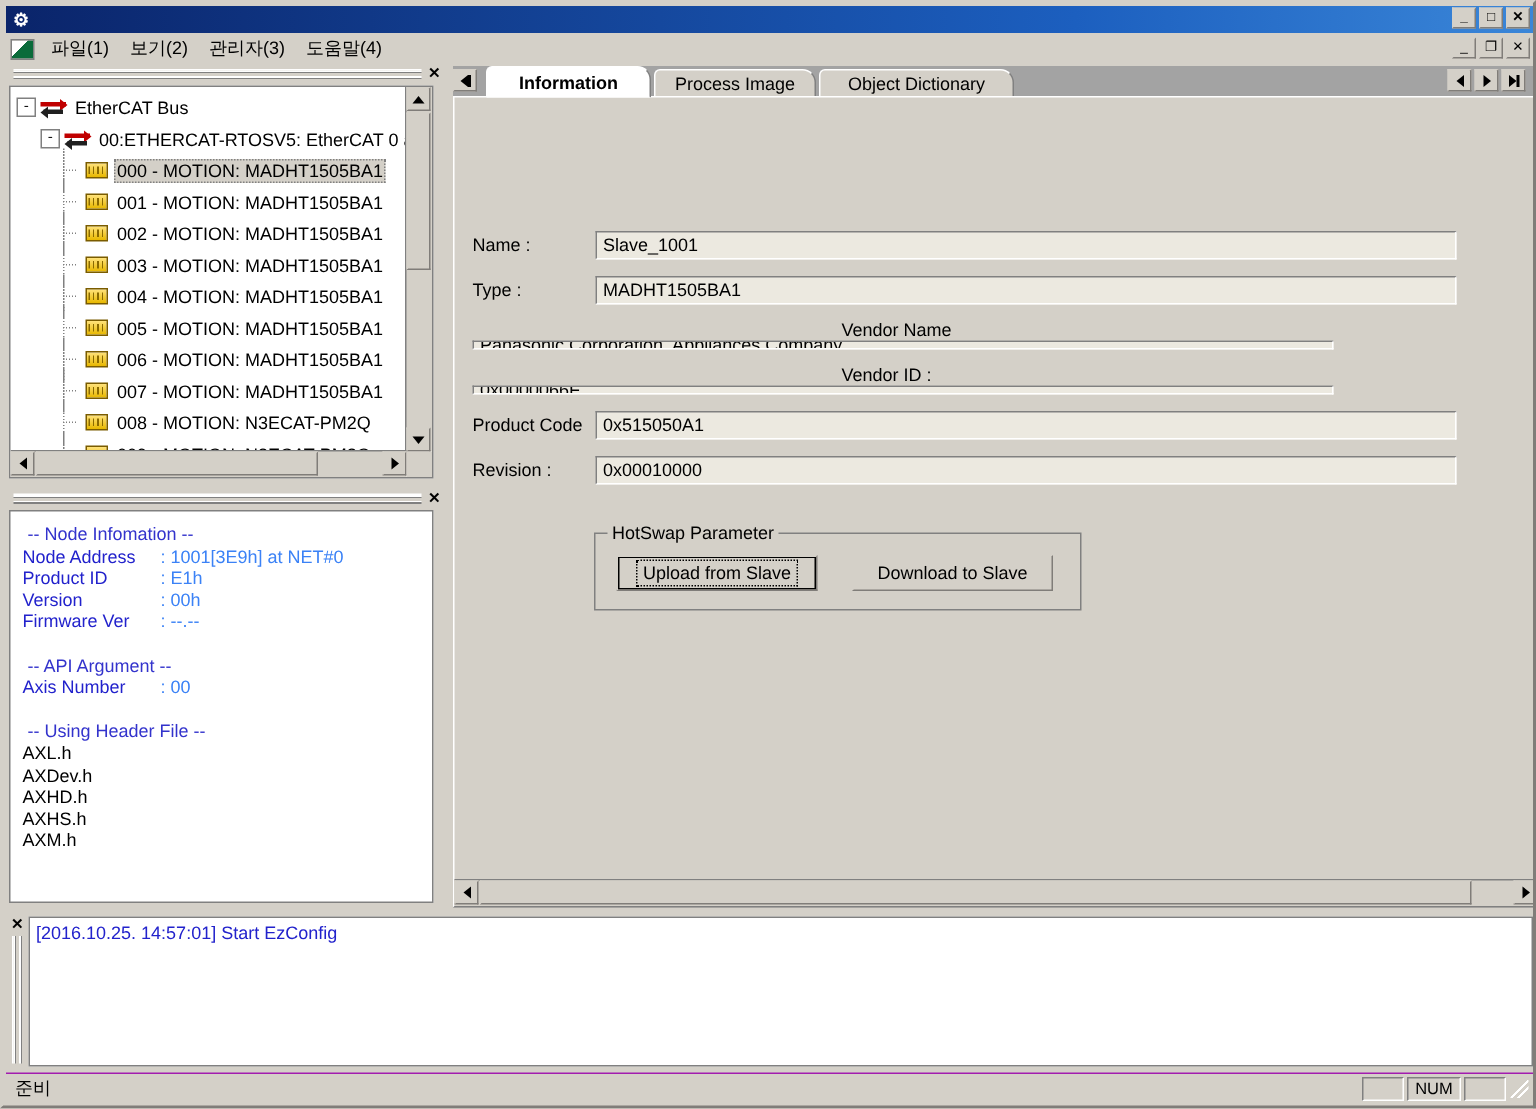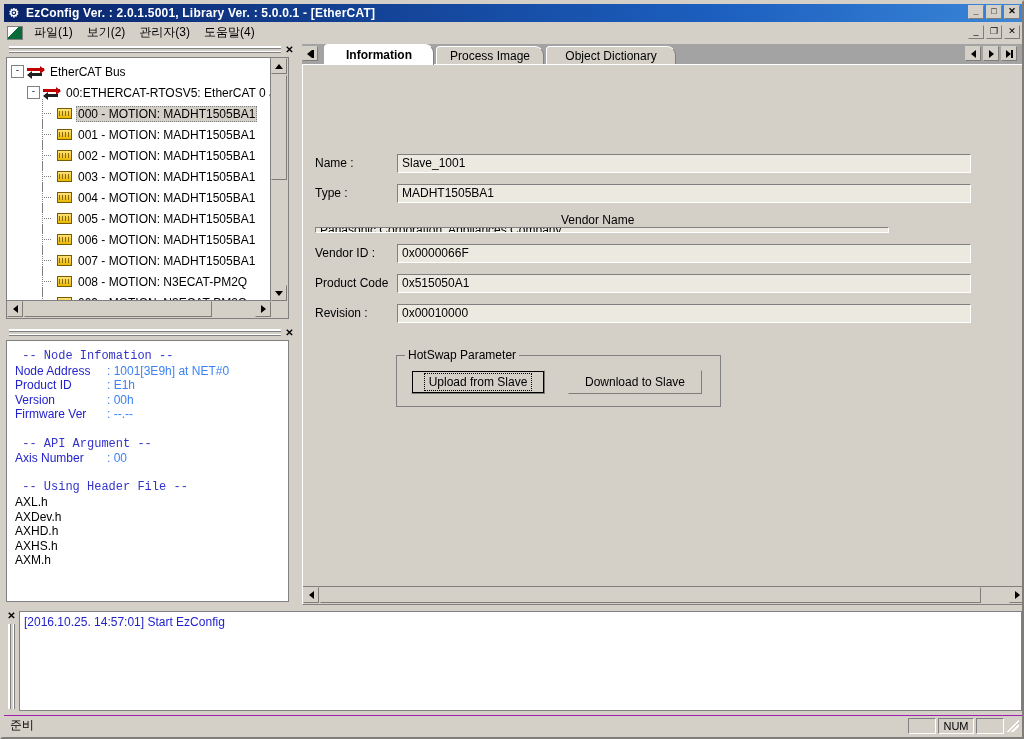--- a/index.html
+++ b/index.html
@@ -104,21 +104,21 @@
   .tri.right{ border-top:4px solid transparent;border-bottom:4px solid transparent;border-left:5px solid #000;}
 
   
   .info-dock { left:4px; top:325px; width:290px; height:278px; border:0; }
   .infobox { position:absolute; left:4px; top:338px; width:283px; height:262px;
              background:#fff; border:1px solid #808080; box-sizing:border-box;
              padding: 8px 0 0 8px; overflow:hidden; }
   .info-line { font-size:12px; line-height:14.6px; white-space:pre; color:#2222cc;
                font-family:"Liberation Sans", sans-serif; }
   .info-line.black { color:#000; }
-  .info-hdr { color:#3333cc;font-family:Liberation Mono, monospace; }
+  .info-hdr { color:#3333cc; }
   .ik { display:inline-block; width:92px; color:#2222cc;}
   .iv { color:#3b82f6; }
   .spacer { height:14.6px; }
 
   
   .client { position:absolute; left:300px; top:42px; width:724px; height:561px;
             background:#a3a3a3; box-sizing:border-box; }
   .tabstrip { position:absolute; left:0; top:0; width:724px; height:21px; }
   .navbtn { position:absolute; width:16px; height:15px; top:2px; background:#d4d0c8;
             border:1px outset #d4d0c8; box-sizing:border-box;
@@ -180,21 +180,20 @@
        linear-gradient(135deg, transparent 0 66%, #fff 66% 76%, transparent 76%);
   }
 </style>
 </head>
 <body>
 
 <div class="app">
 
   <div class="titlebar">
     <span class="tb-icon">⚙</span>
-    <span class="tb-text">EzConfig Ver. : 2.0.1.5001, Library Ver. :  5.0.0.1 - [EtherCAT]</span>
     <span class="wbtns">
       <span class="wbtn">
           <span class="glyph">_</span>
         </span>
       <span class="wbtn">
           <span class="glyph">□</span>
         </span>
       <span class="wbtn">
           <span class="glyph">✕</span>
         </span>
@@ -368,21 +367,21 @@
         <span class="ffield" style="width:574px;">Slave_1001</span>
       </div>
       <div class="formrow" style="top:118px; left:12px;">
         <span class="flabel" style="width:82px;">Type :</span>
         <span class="ffield" style="width:574px;">MADHT1505BA1</span>
       </div>
       <div class="formrow" style="top:148px; left:12px;flex-direction:column;">
         <span class="flabel" style="width:82px;">Vendor Name</span>
         <span class="ffield" style="width:574px;">Panasonic Corporation, Appliances Company</span>
       </div>
-      <div class="formrow" style="top:178px; left:12px;">
+      <div class="formrow" style="top:178px; left:12px;flex-direction:column;">
         <span class="flabel" style="width:82px;">Vendor ID :</span>
         <span class="ffield" style="width:574px;">0x0000066F</span>
       </div>
       <div class="formrow" style="top:208px; left:12px;">
         <span class="flabel" style="width:82px;">Product Code</span>
         <span class="ffield" style="width:574px;">0x515050A1</span>
       </div>
       <div class="formrow" style="top:238px; left:12px;">
         <span class="flabel" style="width:82px;">Revision :</span>
         <span class="ffield" style="width:574px;">0x00010000</span>

